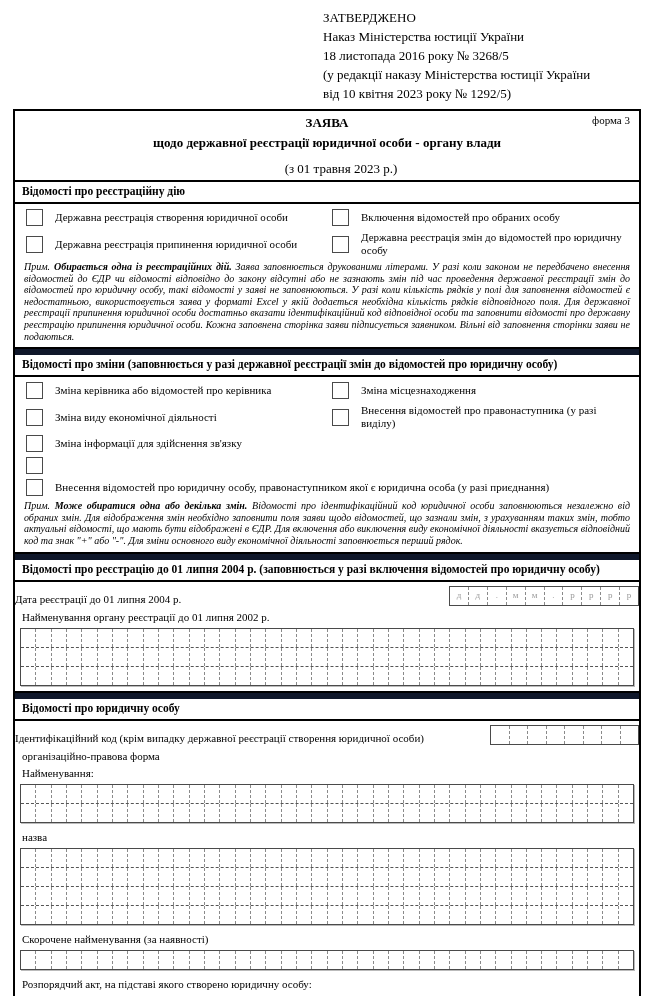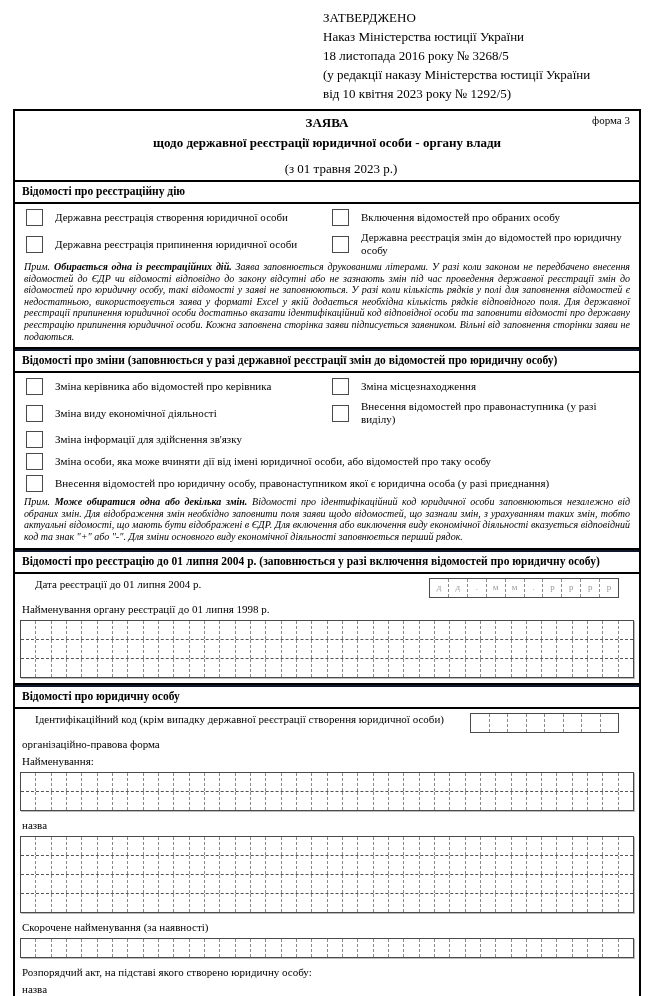--- a/index.html
+++ b/index.html
@@ -15,34 +15,34 @@
 
   
   .form{margin:6px 13px 0 13px;border:2px solid #000;background:#fff;}
 
   .title-row{position:relative;text-align:center;padding:4px 0 5px;border-bottom:2px solid #000;}
   .form-no{position:absolute;right:9px;top:3px;font-size:11px;font-weight:normal;margin-left:34px;}
   .title{font-weight:bold;font-size:13px;line-height:15px;}
   .subtitle{font-weight:bold;font-size:13px;margin-top:6px;line-height:13px;}
   .effective{font-size:13px;margin-top:14px;line-height:12px;padding-left:28px;}
 
-  .sec-header{border-bottom:2px solid #000;border-top:2px solid #0f172a;font-weight:bold;font-size:11.5px;padding:3px 7px 4px;line-height:13px;}
+  .sec-header{border-bottom:2px solid #000;border-top:6px solid #0f172a;font-weight:bold;font-size:11.5px;padding:3px 7px 4px;line-height:13px;}
   .sec-header.first{border-top:none;}
 
   .cb-area{display:grid;grid-template-columns:1fr 1fr;padding:5px 6px 2px;row-gap:5px;}
   .cb-item{display:flex;align-items:center;font-size:11px;line-height:13px;}
   .cb-item.wide{grid-column:1 / 3;}
   .cb-box{width:15px;height:15px;border:1px solid #4a4a4a;flex:none;margin:0 12px 0 5px;background:#fff;}
 
   .note{font-style:italic;font-size:10px;line-height:11.6px;text-align:justify;padding:2px 9px 5px;}
   .note b{font-weight:bold;}
   .sec-block{border-bottom:2px solid #000;}
   .sec-block.last{border-bottom:none;}
 
-  .field-row{display:flex;justify-content:space-between;align-items:flex-start;padding:4px 20px 2px;font-size:11px;line-height:13px;}
+  .field-row{display:flex;justify-content:space-between;align-items:flex-end;padding:4px 0 2px;font-size:11px;line-height:13px;}
   .plain-label{padding:3px 7px 1px;font-size:11px;line-height:13px;}
 
   
   .chargrid{border:1px solid #4a4a4a;margin:3px 5px 5px;box-shadow:1px 1px 0 #bbb;}
   .chargrid.inline{margin:0;flex:none;box-shadow:none;}
   .cg-row{display:flex;height:18px;}
   .cg-row + .cg-row{border-top:1px dashed #555;}
   .cg-cell{flex:1;border-right:1px dashed #8a8a8a;display:flex;align-items:center;justify-content:center;
            font-size:9px;color:#9a9a9a;}
   .cg-cell:last-child{border-right:none;}
@@ -115,21 +115,20 @@
       <div class="cb-item">
         <span class="cb-box"></span>
         <span>Внесення відомостей про правонаступника (у разі виділу)</span>
       </div>
       <div class="cb-item">
         <span class="cb-box"></span>
         <span>Зміна інформації для здійснення зв'язку</span>
       </div>
       <div class="cb-item wide">
         <span class="cb-box"></span>
-        <span>Зміна особи, яка може вчиняти дії від імені юридичної особи, або відомостей про таку особу</span>
       </div>
       <div class="cb-item wide">
         <span class="cb-box"></span>
         <span>Внесення відомостей про юридичну особу, правонаступником якої є юридична особа (у разі приєднання)</span>
       </div>
     </div>
     <div class="note">
       <i>Прим.</i>
       <b><i>Може обиратися одна або декілька змін.</i></b>
       <span>Відомості про ідентифікаційний код юридичної особи заповнюються незалежно від обраних змін. Для відображення змін необхідно заповнити поля заяви щодо відомостей, що зазнали змін, з урахуванням таких змін, тобто актуальні відомості, що мають бути відображені в ЄДР. Для включення або виключення виду економічної діяльності вказується відповідний код та знак "+" або "-". Для зміни основного виду економічної діяльності заповнюється перший рядок.</span>
@@ -148,21 +147,21 @@
             <span class="cg-cell">м</span>
             <span class="cg-cell">м</span>
             <span class="cg-cell">.</span>
             <span class="cg-cell">р</span>
             <span class="cg-cell">р</span>
             <span class="cg-cell">р</span>
             <span class="cg-cell">р</span>
           </div>
         </div>
     </div>
-    <div class="plain-label">Найменування органу реєстрації до 01 липня 1998 р.</div>
+    <div class="plain-label">Найменування органу реєстрації до 01 липня 2002 р.</div>
     <div class="chargrid">
         <div class="cg-row">
           <span class="cg-cell"></span>
           <span class="cg-cell"></span>
           <span class="cg-cell"></span>
           <span class="cg-cell"></span>
           <span class="cg-cell"></span>
           <span class="cg-cell"></span>
           <span class="cg-cell"></span>
           <span class="cg-cell"></span>

